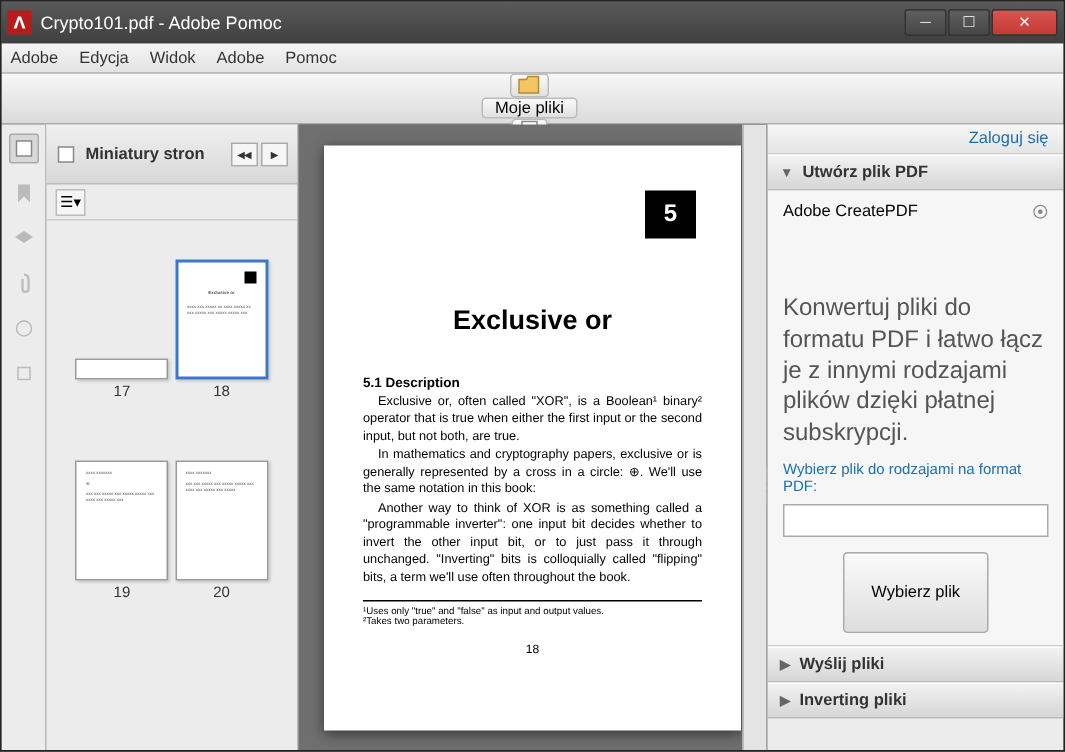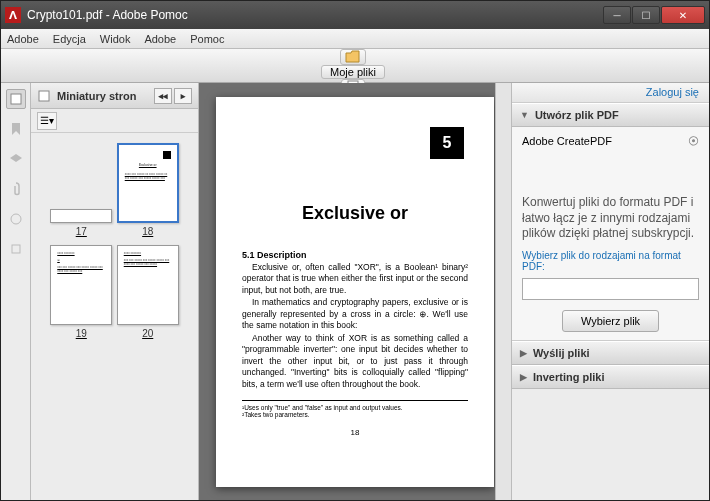--- a/index.html
+++ b/index.html
@@ -23,51 +23,51 @@
 .zoombox { width: 48px; height: 20px; font-size: 11px; text-align: center; border: 1px solid #999; }
 .toolbar .right { margin-left: auto; display: flex; gap: 4px; }
 .bigbtn { height: 26px; padding: 0 12px; background: linear-gradient(#fafafa,#dcdcdc); border: 1px solid #aaa; border-radius: 3px; font-size: 12px; display: flex; align-items: center; cursor: pointer; }
 
 .content { display: flex; height: 419px; }
 
 .railcol { width: 30px; background: #ececec; border-right: 1px solid #bbb; display: flex; flex-direction: column; align-items: center; padding-top: 6px; gap: 10px; }
 .railicon { width: 20px; height: 20px; display: flex; align-items: center; justify-content: center; color: #888; cursor: pointer; }
 
 .thumbpanel { width: 168px; background: #ececec; border-right: 1px solid #bbb; display: flex; flex-direction: column; }
-.thumbhead { height: 26px; background: linear-gradient(#f0f0f0,#d8d8d8); border-bottom: 1px solid #bbb; display: flex; align-items: center; padding: 0 6px; font-size: 11px; font-weight: bold; color: #333; }
+.thumbhead { height: 40px; background: linear-gradient(#f0f0f0,#d8d8d8); border-bottom: 1px solid #bbb; display: flex; align-items: center; padding: 0 6px; font-size: 11px; font-weight: bold; color: #333; }
 .thumbhead .spacer { flex: 1; }
 .thumbhead .navbtn { width: 18px; height: 16px; border: 1px solid #aaa; background: #f5f5f5; margin-left: 2px; font-size: 9px; display: flex; align-items: center; justify-content: center; cursor: pointer; }
 .thumboptions { height: 24px; border-bottom: 1px solid #ccc; display: flex; align-items: center; padding: 0 6px; }
 .thumboptions .opt { width: 20px; height: 18px; border: 1px solid #bbb; background: #f5f5f5; font-size: 10px; display: flex; align-items: center; justify-content: center; cursor: pointer; }
 .thumbs { flex: 1; overflow: hidden; padding: 6px 0; text-align: center; }
-.thumb { display: inline-block; margin: 4px 0; text-decoration: underline; }
+.thumb { display: inline-block; margin: 20px 0; }
 .thumb .page { width: 62px; height: 80px; background: #fff; border: 1px solid #999; margin: 0 auto 3px; box-shadow: 1px 1px 2px rgba(0,0,0,0.2); font-size: 3px; padding: 6px; color: #555; overflow: hidden; text-align: left; }
 .thumb.sel .page { border: 2px solid #3a77c9; }
 .thumb .num { font-size: 10px; color: #333; }
 
 .docarea { flex: 1; background: #6f6f6f; display: flex; justify-content: center; padding: 14px 0; overflow: hidden; position: relative; }
 .docpage { width: 278px; height: 390px; background: #fff; box-shadow: 0 2px 8px rgba(0,0,0,0.5); padding: 30px 26px; font-family: Georgia, serif; color: #000; font-size: 8.5px; position: relative; }
 .chbox { position: absolute; right: 30px; top: 30px; width: 34px; height: 32px; background: #000; color: #fff; display: flex; align-items: center; justify-content: center; font-size: 16px; font-weight: bold; }
 .chtitle { font-size: 18px; font-weight: bold; text-align: center; margin-top: 76px; margin-bottom: 26px; }
 .shead { font-weight: bold; margin-bottom: 2px; font-size: 9px; }
 .body p { text-indent: 10px; line-height: 1.35; margin-bottom: 1px; text-align: justify; }
 .foot { border-top: 1px solid #000; margin-top: 10px; padding-top: 3px; font-size: 6.5px; }
 .pgnum { text-align: center; font-size: 8px; margin-top: 10px; }
 .scroll-v { position: absolute; right: 0; top: 0; bottom: 0; width: 16px; background: #e4e4e4; border-left: 1px solid #bbb; }
 
 .rightpanel { width: 198px; background: #ececec; border-left: 1px solid #bbb; display: flex; flex-direction: column; font-size: 11px; }
 .signin { height: 20px; text-align: right; padding: 3px 10px; color: #1a6fb5; cursor: pointer; border-bottom: 1px solid #ccc; background: linear-gradient(#f6f6f6,#e5e5e5); }
 .acc-head { height: 24px; background: linear-gradient(#f2f2f2,#d6d6d6); border-top: 1px solid #fff; border-bottom: 1px solid #bbb; display: flex; align-items: center; padding: 0 8px; font-weight: bold; color: #333; cursor: pointer; }
 .acc-head .arrow { margin-right: 6px; font-size: 9px; color: #666; }
 .acc-body { padding: 8px 10px; background: #f6f6f6; border-bottom: 1px solid #ccc; }
 .acc-title { font-weight: normal; margin-bottom: 3px; display: flex; justify-content: space-between; }
-.acc-desc { color: #555; font-size: 12px; line-height: 1.3; margin-bottom: 8px; margin-top: 48px; }
+.acc-desc { color: #555; font-size: 16px; line-height: 1.3; margin-bottom: 8px; margin-top: 48px; }
 .acc-link { color: #1a6fb5; font-size: 10px; cursor: pointer; }
 .fileinput { width: 100%; height: 22px; border: 1px solid #aaa; background: #fff; margin: 6px 0 10px; }
-.choosebtn { display: block; margin: 0 auto; padding: 4px 18px; background: linear-gradient(#fafafa,#dedede); border: 1px solid #aaa; border-radius: 3px; cursor: pointer; font-size: 11px; }
+.choosebtn { display: block; margin: 0 auto; padding: 20px 18px; background: linear-gradient(#fafafa,#dedede); border: 1px solid #aaa; border-radius: 3px; cursor: pointer; font-size: 11px; }
 
 svg { display: block; }
 </style>
 </head>
 <body>
 
 <div class="titlebar">
   <div class="app-icon">
     <svg width="10" height="10" viewBox="0 0 10 10">
         <path d="M1 9 L4 1 L6 1 L9 9 L7 9 L5 3 L3 9 Z" fill="#fff"></path>

